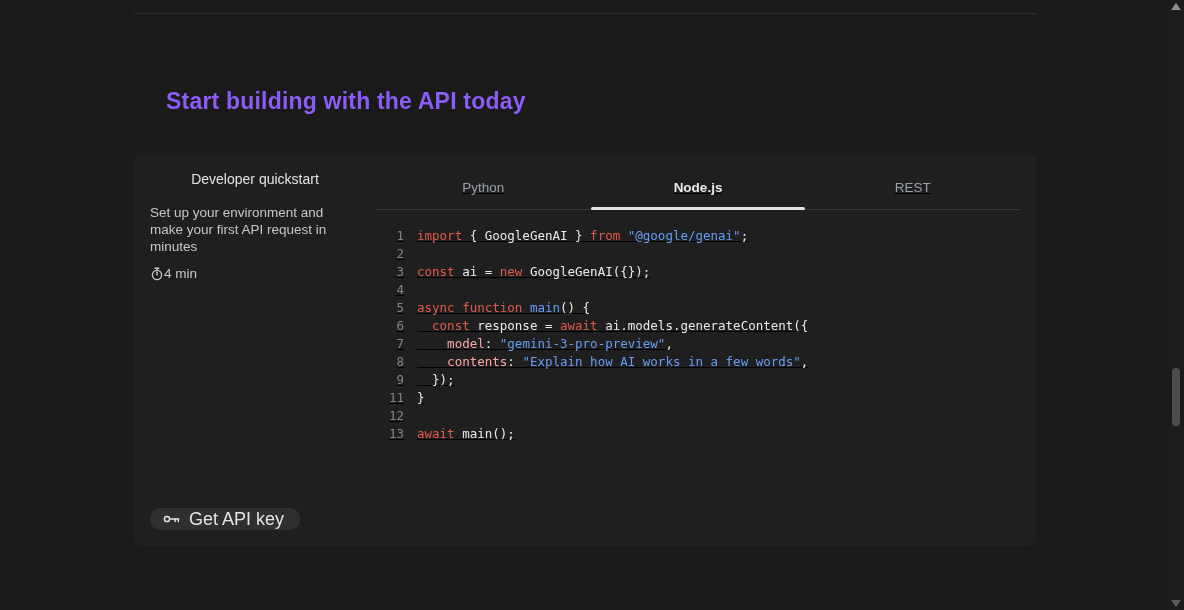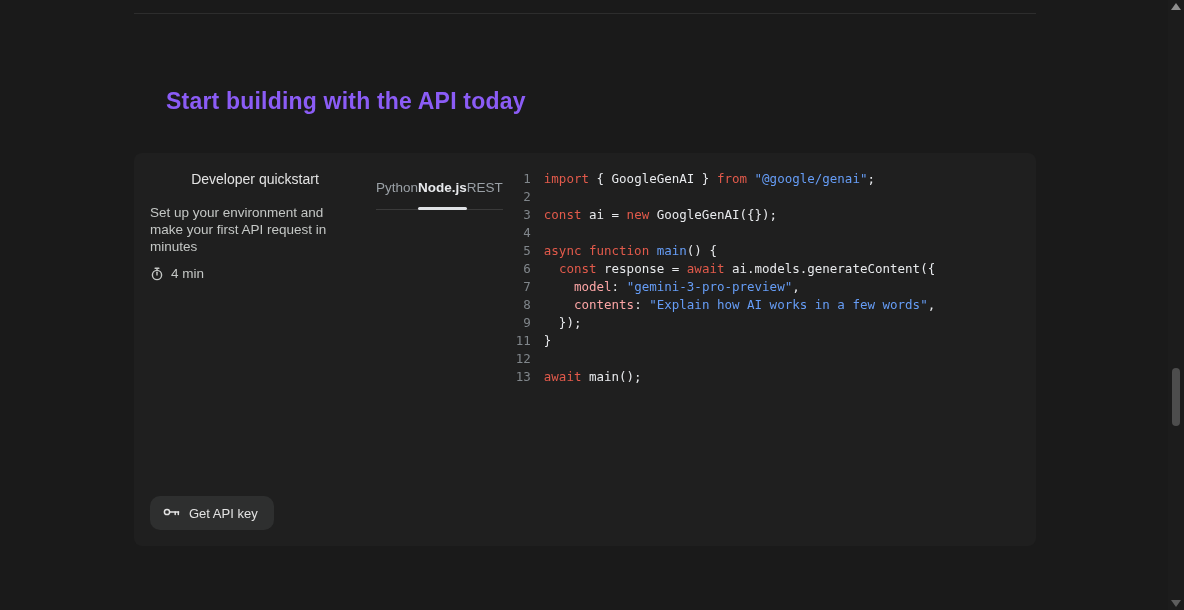--- a/index.html
+++ b/index.html
@@ -24,32 +24,32 @@
     display:flex;
   }
   
   .left {
     width:242px; flex-shrink:0;
     padding:18px 16px 16px 16px;
     display:flex; flex-direction:column;
   }
   .qs-title { font-size:14px; color:#e3e3e3; margin-bottom:17px;text-align:center; }
   .qs-desc  { font-size:13.5px; line-height:17px; color:#c4c7c5; max-width:215px; margin-bottom:11px; }
-  .qs-duration { display:flex; align-items:center; gap:7px; font-size:13.5px; color:#c4c7c5; }
+  .qs-duration { display:flex; align-items:center; font-size:13.5px; color:#c4c7c5; }
   .qs-duration svg { display:block; }
   .spacer { flex:1; }
   .cta {
     display:inline-flex; align-items:center; gap:9px; align-self:flex-start;
     background:#2e2f2f; border:none; border-radius:10px;
-    height:34px; padding:0 16px 0 13px;
-    color:#e3e3e3; font-size:13px; font-weight:500;
+    height:22px; padding:0 16px 0 13px;
+    color:#e3e3e3; font-size:18px; font-weight:500;
     font-family:"Liberation Sans", sans-serif; cursor:pointer;
   }
   
-  .right { flex:1; min-width:0; display:flex; flex-direction:row; padding:0 16px 16px 0; }
+  .right { flex:1; min-width:0; display:flex; flex-direction:column; padding:0 16px 16px 0;text-decoration:underline; }
   .tabs { display:flex; height:44px; margin-top:13px; border-bottom:1px solid #3a3a3a; }
   .tab {
     flex:1; position:relative;
     display:flex; align-items:center; justify-content:center;
     font-size:13.5px; color:#9aa0a6; cursor:pointer;
   }
   .tab.active { color:#e8eaed; font-weight:700; }
   .tab .underline {
     position:absolute; bottom:-1px; left:0; right:0; height:3px;
     background:#dfe1e5; border-radius:2px;

